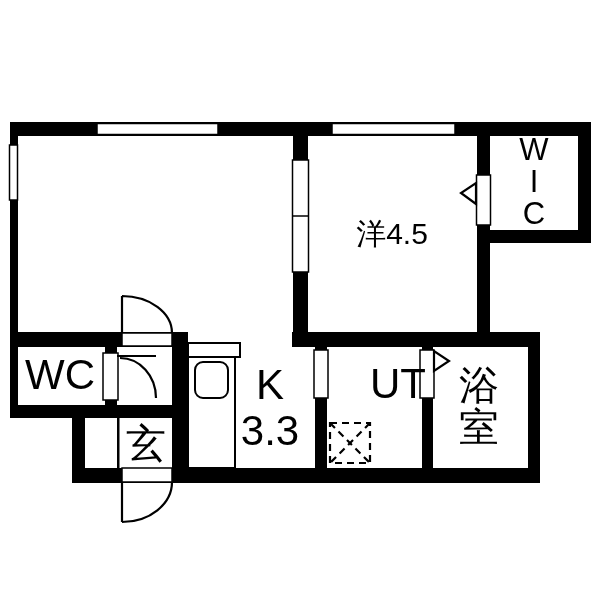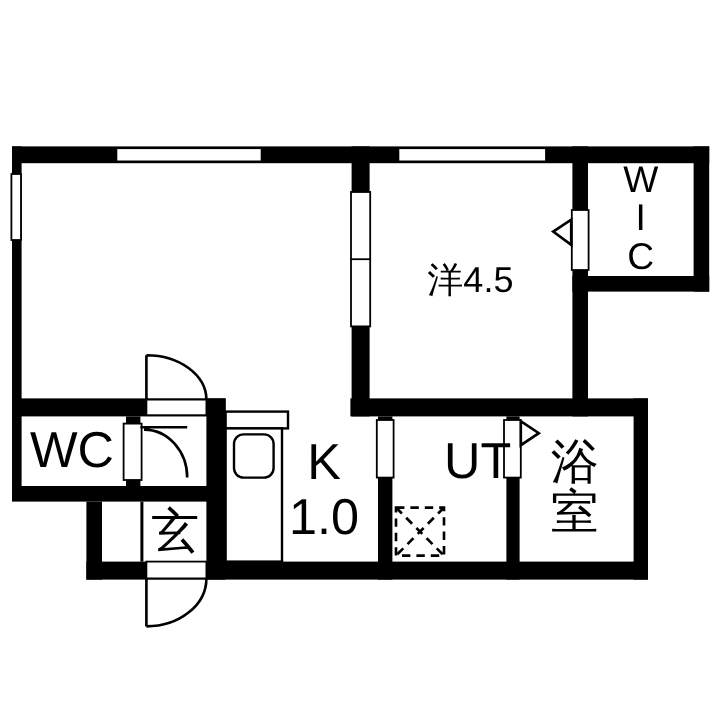--- a/index.html
+++ b/index.html
@@ -97,21 +97,21 @@
     <span>I</span>
     <span>C</span>
   </div>
 
   <div class="room-label lbl-wc" style="left:60px;top:375px;">WC</div>
 
   <div class="room-label lbl-genkan" style="left:146px;top:443px;">玄</div>
 
   <div class="room-label lbl-kitchen v-stack" style="left:270px;top:408px;">
     <span>K</span>
-    <span>1.0</span>
+    <span>3.3</span>
   </div>
 
   <div class="room-label lbl-ut" style="left:370px;top:384px;margin-left:28px;">UT</div>
 
   <div class="room-label lbl-bath v-stack" style="left:479px;top:406px;">
     <span>浴</span>
     <span>室</span>
   </div>
 
 </div>

